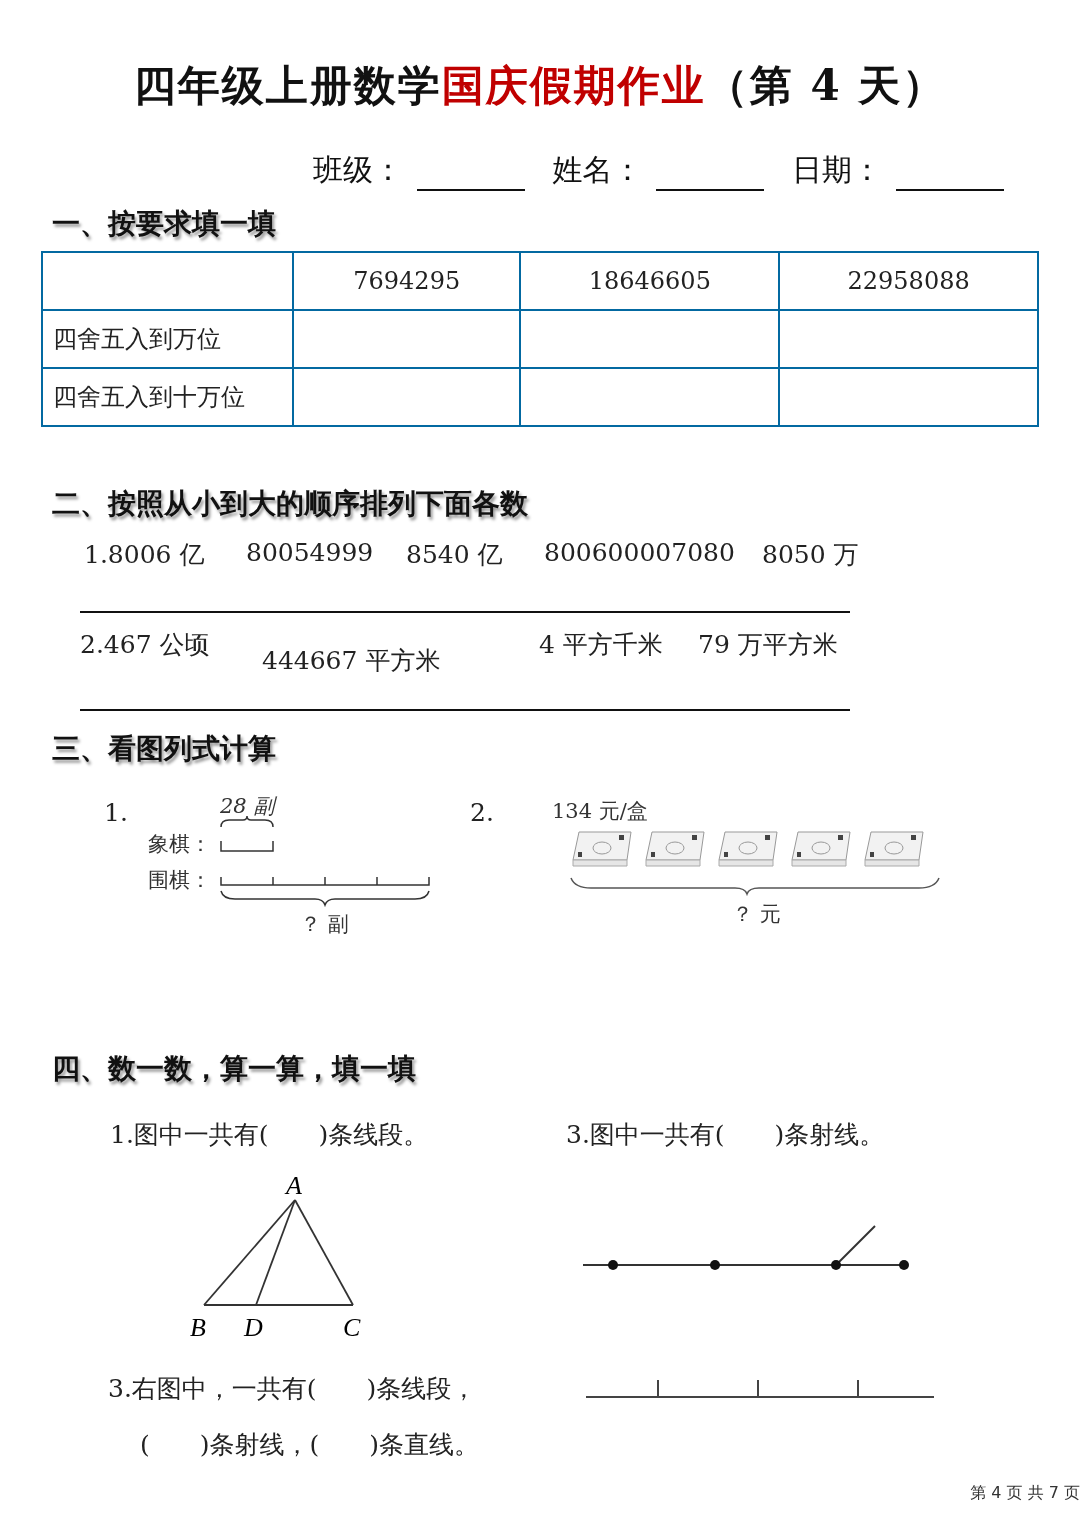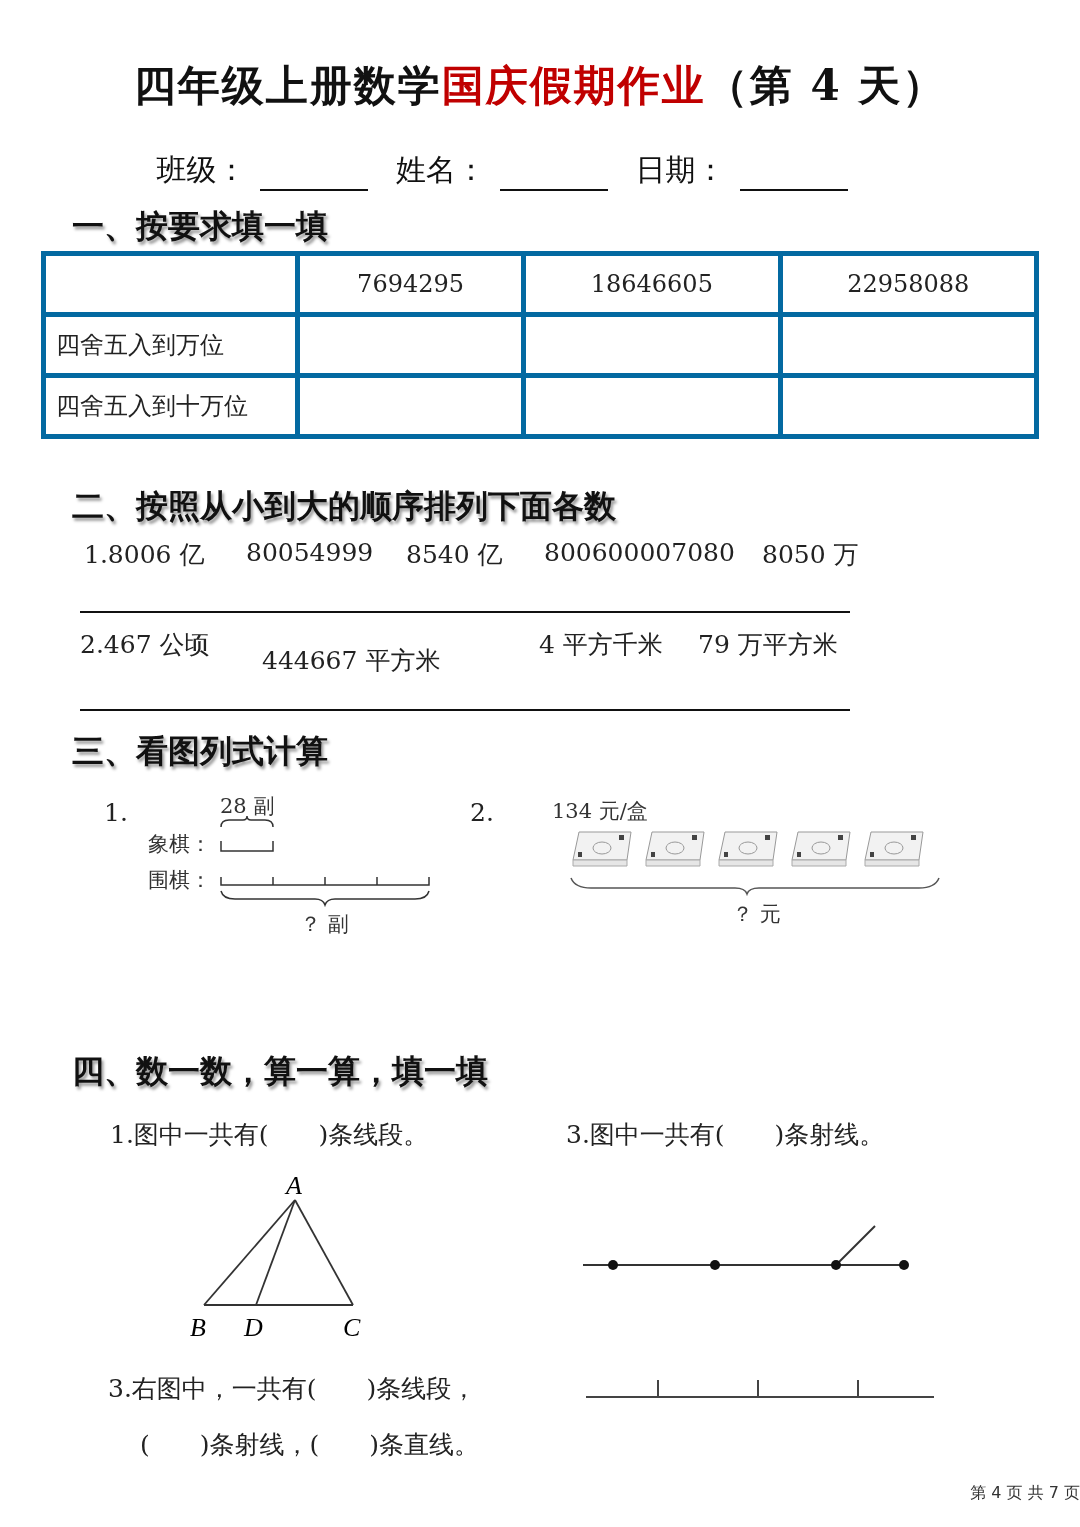--- a/index.html
+++ b/index.html
@@ -2,25 +2,25 @@
 <html><head>
 <meta charset="utf-8">
 <style>
   html, body { margin:0; padding:0; background:#ffffff; }
   body { width:1080px; height:1527px; position:relative; overflow:hidden;
          font-family:"DejaVu Serif","Liberation Serif",serif; color:#111; }
   .abs { position:absolute; }
   .title { left:0; top:58px; width:1080px; text-align:center; font-size:42px; font-weight:bold;
            letter-spacing:2px; font-family:"DejaVu Serif",serif; white-space:nowrap; }
   .title .red { color:#c00000; }
-  .info { top:150px; left:0; width:1022px; text-align:center; font-size:30px; white-space:nowrap; }
+  .info { top:150px; left:0; width:1022px; text-align:right; font-size:30px; white-space:nowrap; }
   .info .blank { display:inline-block; width:108px; border-bottom:2px solid #111; margin:0 18px 0 14px; height:30px; vertical-align:bottom; }
-  .sec { font-size:32px; font-weight:bold; text-shadow:2px 3px 3px #999; white-space:nowrap; font-family:"DejaVu Serif",serif;margin-left:20px; }
+  .sec { font-size:28px; font-weight:bold; text-shadow:2px 3px 3px #999; white-space:nowrap; font-family:"DejaVu Serif",serif; }
   table.t1 { position:absolute; left:41px; top:251px; width:998px; border-collapse:collapse; }
-  table.t1 td { border:5px solid #0369a1; height:54px; font-size:24px; color:#222; }
+  table.t1 td { border:2px solid #0369a1; height:54px; font-size:24px; color:#222; }
   table.t1 td.num { text-align:center; }
   table.t1 td.lbl { padding-left:10px; width:238px; }
   .line { font-size:25px; white-space:nowrap; color:#222; }
   .rule { height:2px; background:#111; }
   .small { font-size:21px; color:#333; white-space:nowrap; }
   .footer { left:0; width:1080px; text-align:right; top:1483px; font-size:16px; color:#333; font-family:"DejaVu Sans",sans-serif; }
 </style>
 </head>
 <body>
 
@@ -71,21 +71,21 @@
 <div class="abs line" style="left:80px; top:628px;">
   <span>2.</span><span>467 公顷</span>
 </div>
 <div class="abs line" style="left:262px; top:628px;margin-top:16px;">444667 平方米</div>
 <div class="abs line" style="left:502px; top:628px;margin-left:37px;">4 平方千米</div>
 <div class="abs line" style="left:698px; top:628px;">79 万平方米</div>
 <div class="abs rule" style="left:80px; top:709px; width:770px;"></div>
 
 <div class="abs sec" style="left:52px; top:730px;">三、看图列式计算</div>
 <div class="abs line" style="left:104px; top:798px;">1.</div>
-<div class="abs small" style="left:220px; top:792px;">28 副</div>
+<div class="abs small" style="left:220px; top:792px;font-style:italic;">28 副</div>
 <div class="abs small" style="left:148px; top:830px;">象棋：</div>
 <div class="abs small" style="left:148px; top:866px;">围棋：</div>
 <svg class="abs" style="left:215px; top:815px;" width="220" height="100">
   <g fill="none" stroke="#333" stroke-width="1.5">
     <path d="M6 12 Q6 5 14 5 L28 5 Q32 5 32 1 Q32 5 36 5 L50 5 Q58 5 58 12"></path>
     <path d="M6 26 L6 36 L58 36 L58 26"></path>
     <path d="M6 62 L6 70 L214 70 L214 62"></path>
     <line x1="58" y1="62" x2="58" y2="70"></line>
       <line x1="110" y1="62" x2="110" y2="70"></line>
       <line x1="162" y1="62" x2="162" y2="70"></line>

